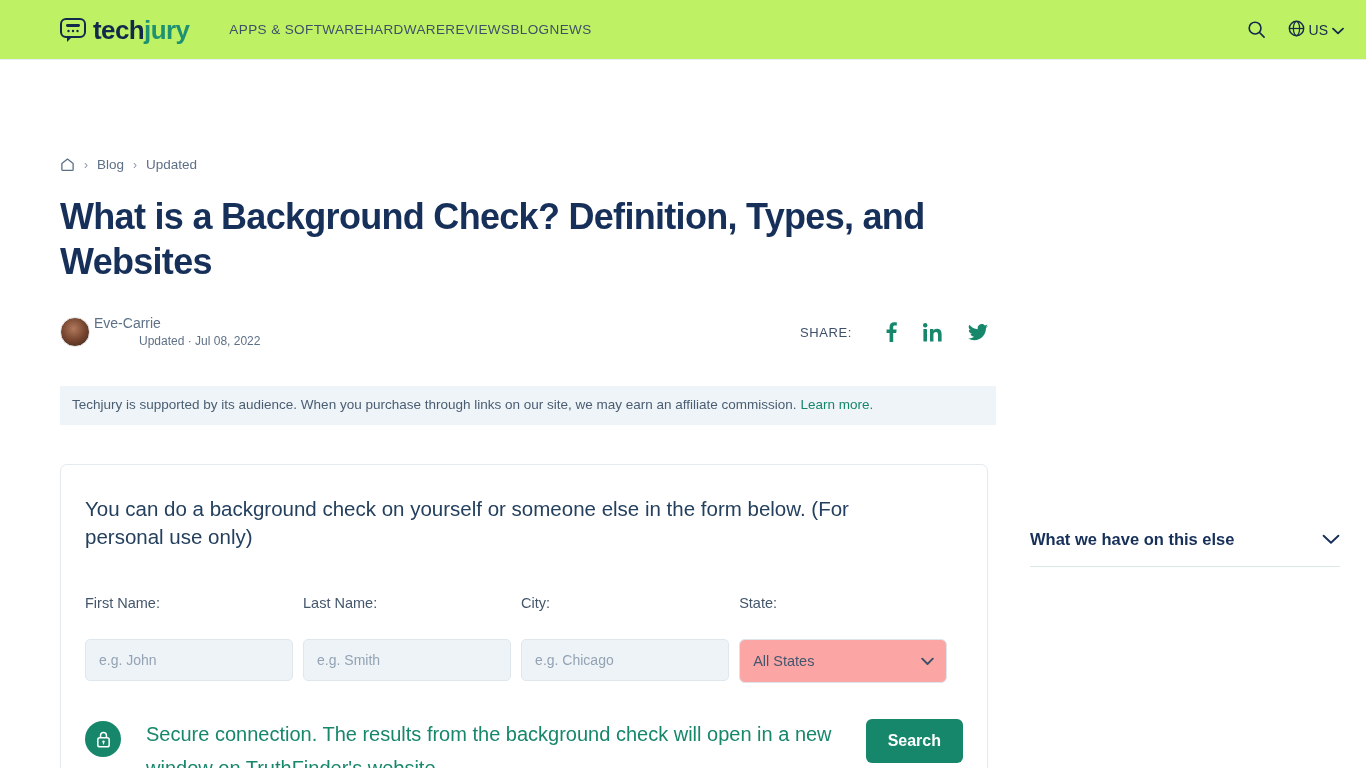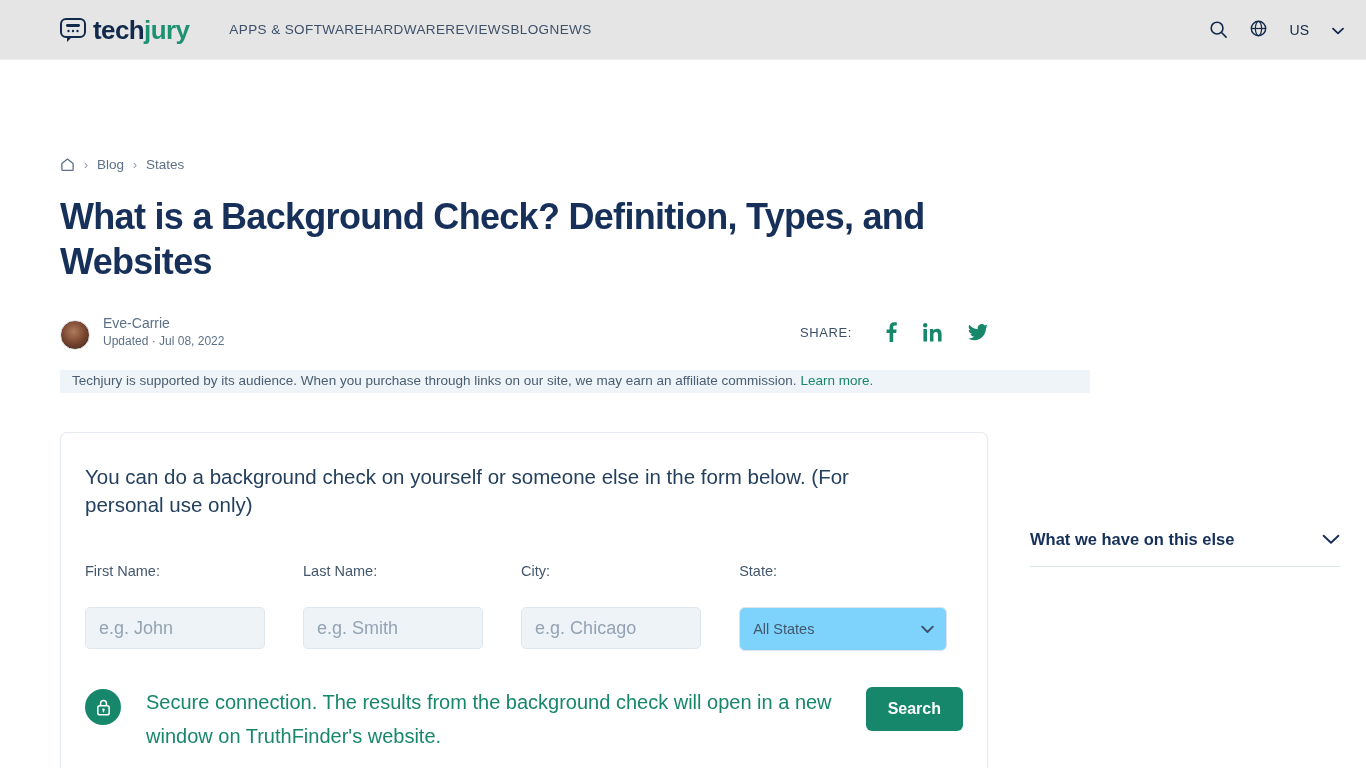--- a/index.html
+++ b/index.html
@@ -11,21 +11,21 @@
     background: #ffffff;
     font-family: "Liberation Sans", sans-serif;
     color: #1e3250;
     -webkit-font-smoothing: antialiased;
   }
 
   
   .header {
     height: 60px;
     width: 100%;
-    background: #e5e5e5;
+    background: #bef264;
     border-bottom: 1px solid #e9eef3;
     display: flex;
     align-items: center;
     padding: 0 22px 0 60px;
   }
   .logo {
     display: flex;
     align-items: center;
     gap: 7px;
     margin-right: 40px;
@@ -52,21 +52,21 @@
   .header-right {
     margin-left: auto;
     display: flex;
     align-items: center;
     gap: 22px;
   }
   .icon-btn { display: flex; align-items: center; cursor: pointer; color: #13294b; }
   .locale {
     display: flex;
     align-items: center;
-    gap: 23px;
+    gap: 4px;
     cursor: pointer;
     color: #13294b;
     font-size: 14px;
   }
 
   
   .page { padding: 0 60px; position: relative; }
   .content-wrap { display: flex; gap: 0; }
   .main-col { width: 936px; flex: none; }
   .side-col { width: 310px; flex: none; margin-left: 34px; }
@@ -91,39 +91,39 @@
     margin: 22px 0 0 0;
     max-width: 960px;
   }
 
   .meta-row {
     margin-top: 30px;
     display: flex;
     align-items: center;
     height: 36px;
   }
-  .author { display: flex; align-items: flex-end; gap: 13px; }
+  .author { display: flex; align-items: center; gap: 4px; }
   .avatar {
     width: 30px; height: 30px; border-radius: 50%;
     background: radial-gradient(circle at 45% 38%, #b07a5e 0%, #7d4a33 45%, #3a1f14 100%);
     border: 1px solid #e2e6ea;
     flex: none;
   }
   .author-name { font-size: 14px; color: #5d7086; line-height: 1.35; }
-  .author-date { font-size: 12px; color: #5d7086; line-height: 1.35; }
+  .author-date { font-size: 12px; color: #5d7086; line-height: 1.35; margin-left: 45px; }
 
   .share { margin-left: auto; display: flex; align-items: center; gap: 26px; padding-right: 8px;}
   .share-label { font-size: 13px; color: #3d5068; letter-spacing: 0.6px; margin-right: 8px; }
   .share-icon { cursor: pointer; color: #17876c; display: flex; align-items: center; }
 
   .disclosure {
-    margin-top: 20px;
+    margin-top: 36px;
     background: #eef4f8;
-    padding: 2px 12px;
-    width: 1030px;
+    padding: 10px 12px;
+    width: 936px;
     font-size: 13.5px;
     color: #4a5d72;
     line-height: 1.4;
   }
   .disclosure a { color: #17876c; text-decoration: none; cursor: pointer; }
 
   
   .form-card {
     margin-top: 39px;
     width: 928px;
@@ -144,38 +144,38 @@
   .fields { display: flex; gap: 0; }
   .field { width: 224px; margin-top: 14px; }
   .field.state { width: 230px; margin-left: 0; }
   .field-label {
     font-size: 14.5px;
     color: #44566c;
     display: block;
     margin-bottom: 28px;
   }
   .input {
-    width: 180px;
+    width: 208px;
     height: 42px;
     border: 1px solid #dfe7ee;
     background: #eef3f7;
     border-radius: 5px;
     padding: 0 13px;
-    font-size: 18px;
+    font-size: 14px;
     color: #44566c;
     font-family: "Liberation Sans", sans-serif;
     outline: none;
   }
   .input::placeholder { color: #93a3b4; }
   .select-wrap { position: relative; width: 208px; }
   .select {
     width: 208px;
     height: 44px;
     border: 1px solid #dde4ea;
-    background: #7dd3fc;
+    background: #fca5a5;
     border-radius: 6px;
     padding: 0 30px 0 13px;
     font-size: 14.5px;
     color: #44566c;
     font-family: "Liberation Sans", sans-serif;
     appearance: none;
     -webkit-appearance: none;
     outline: none;
     cursor: pointer;
   }
@@ -301,21 +301,21 @@
 
       <div class="breadcrumb">
         <span>
           <svg width="15" height="15" viewBox="0 0 16 16" fill="none" style="display:block">
             <path d="M2 7 L8 2.2 L14 7 V13.4 A0.9 0.9 0 0 1 13.1 14.3 H2.9 A0.9 0.9 0 0 1 2 13.4 Z" stroke="#5d7086" stroke-width="1.4" stroke-linejoin="round"></path>
           </svg>
         </span>
         <span class="sep">›</span>
         <span class="crumb">Blog</span>
         <span class="sep">›</span>
-        <span class="crumb">States</span>
+        <span class="crumb">Updated</span>
       </div>
 
       <h1 class="title">What is a Background Check? Definition, Types, and Websites</h1>
 
       <div class="meta-row">
         <div class="author">
           <div class="avatar"></div>
           <div>
             <div class="author-name">Eve-Carrie</div>
             <div class="author-date">Updated · Jul 08, 2022</div>

